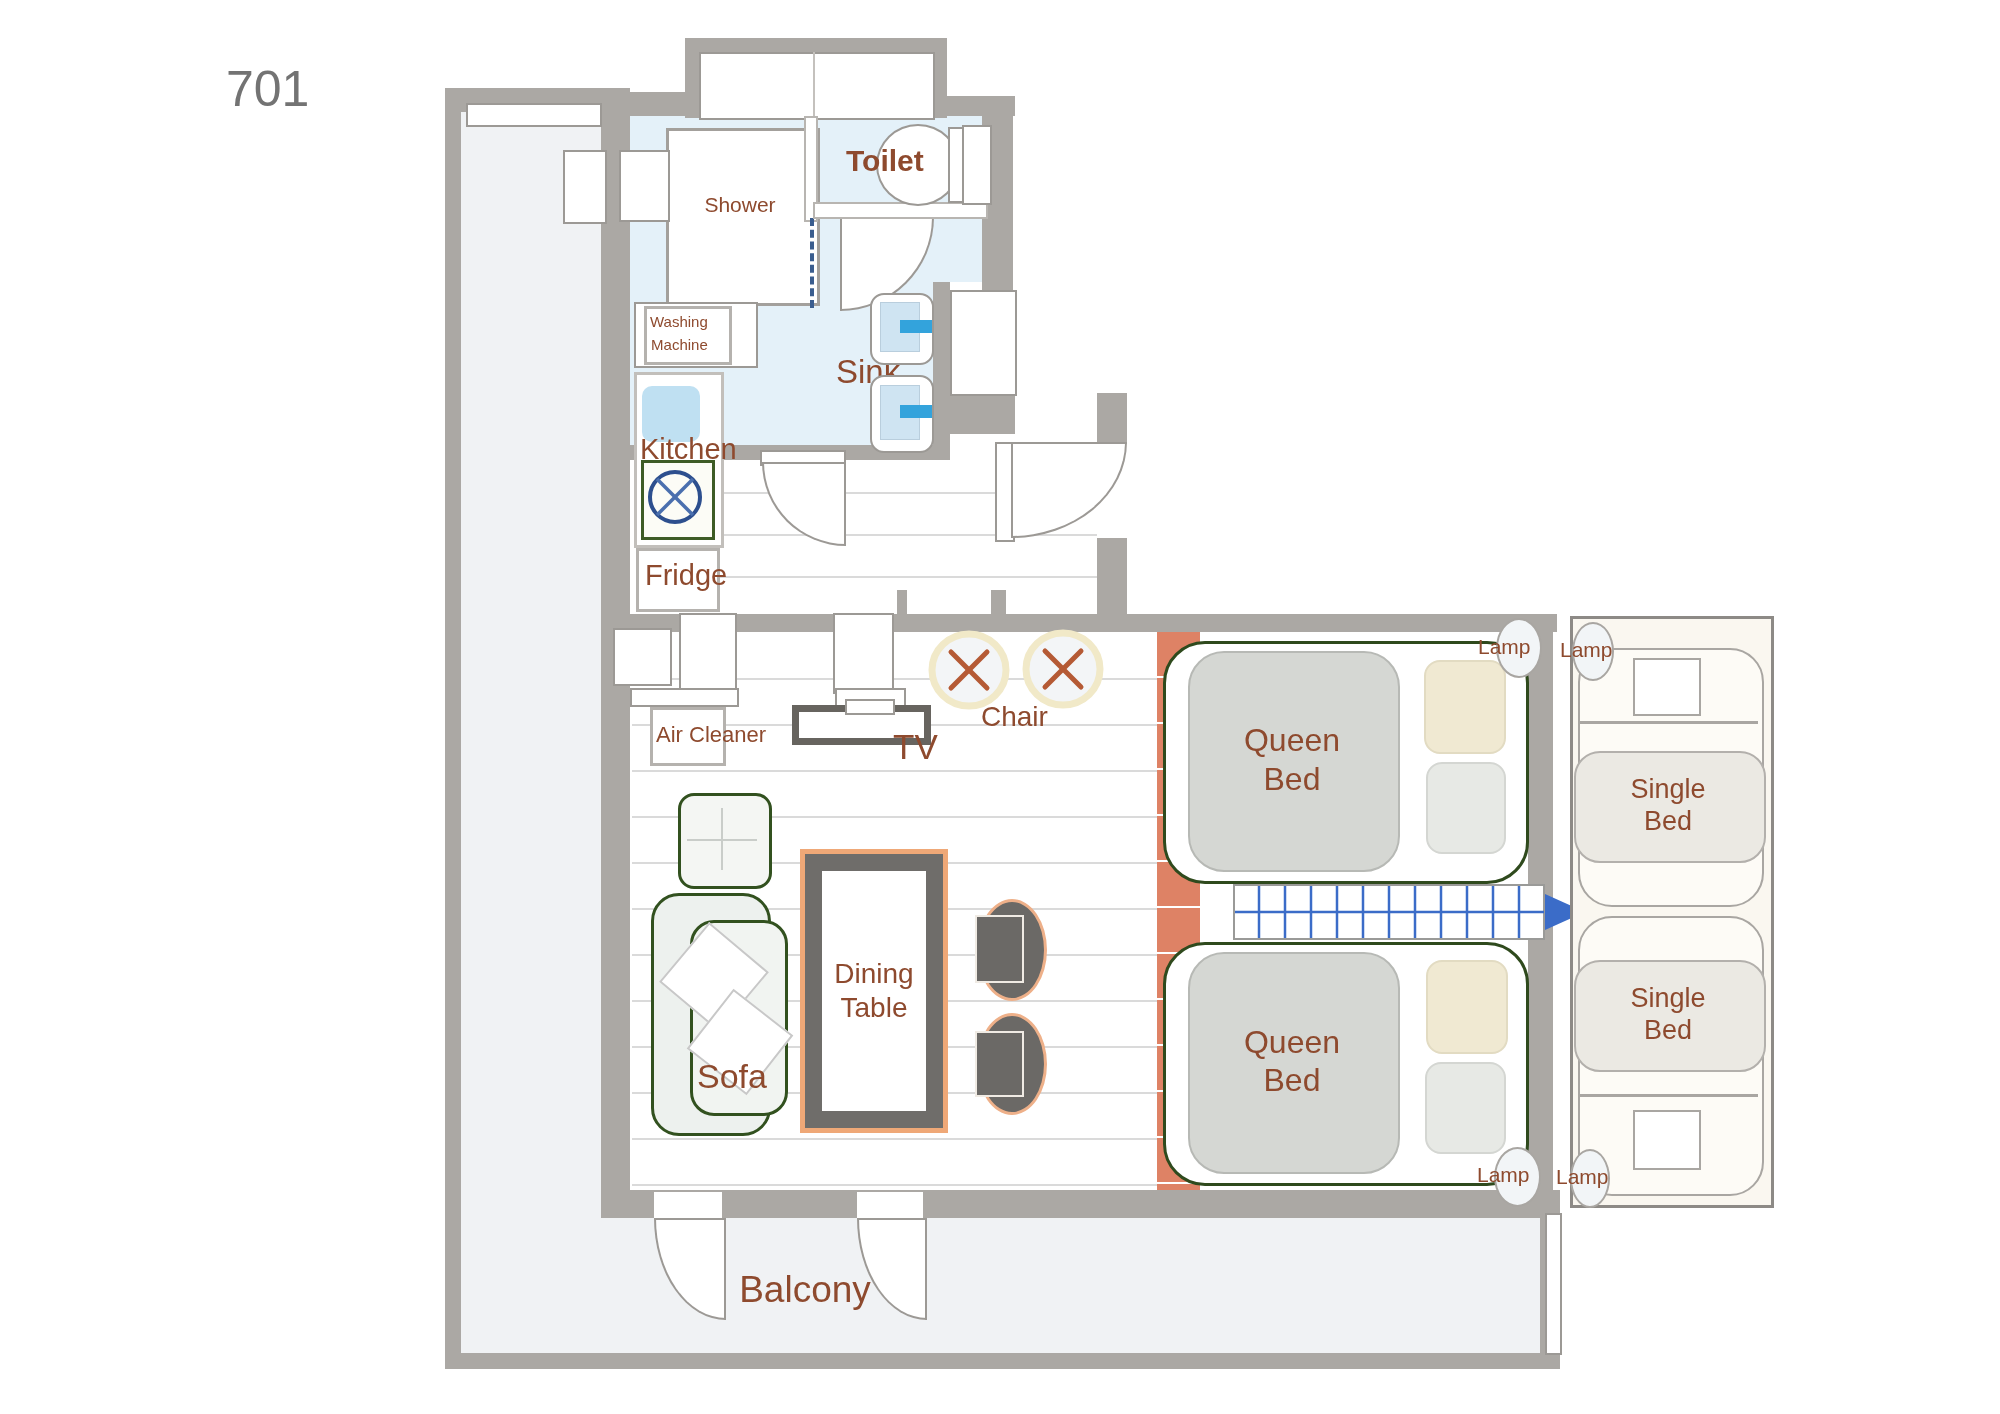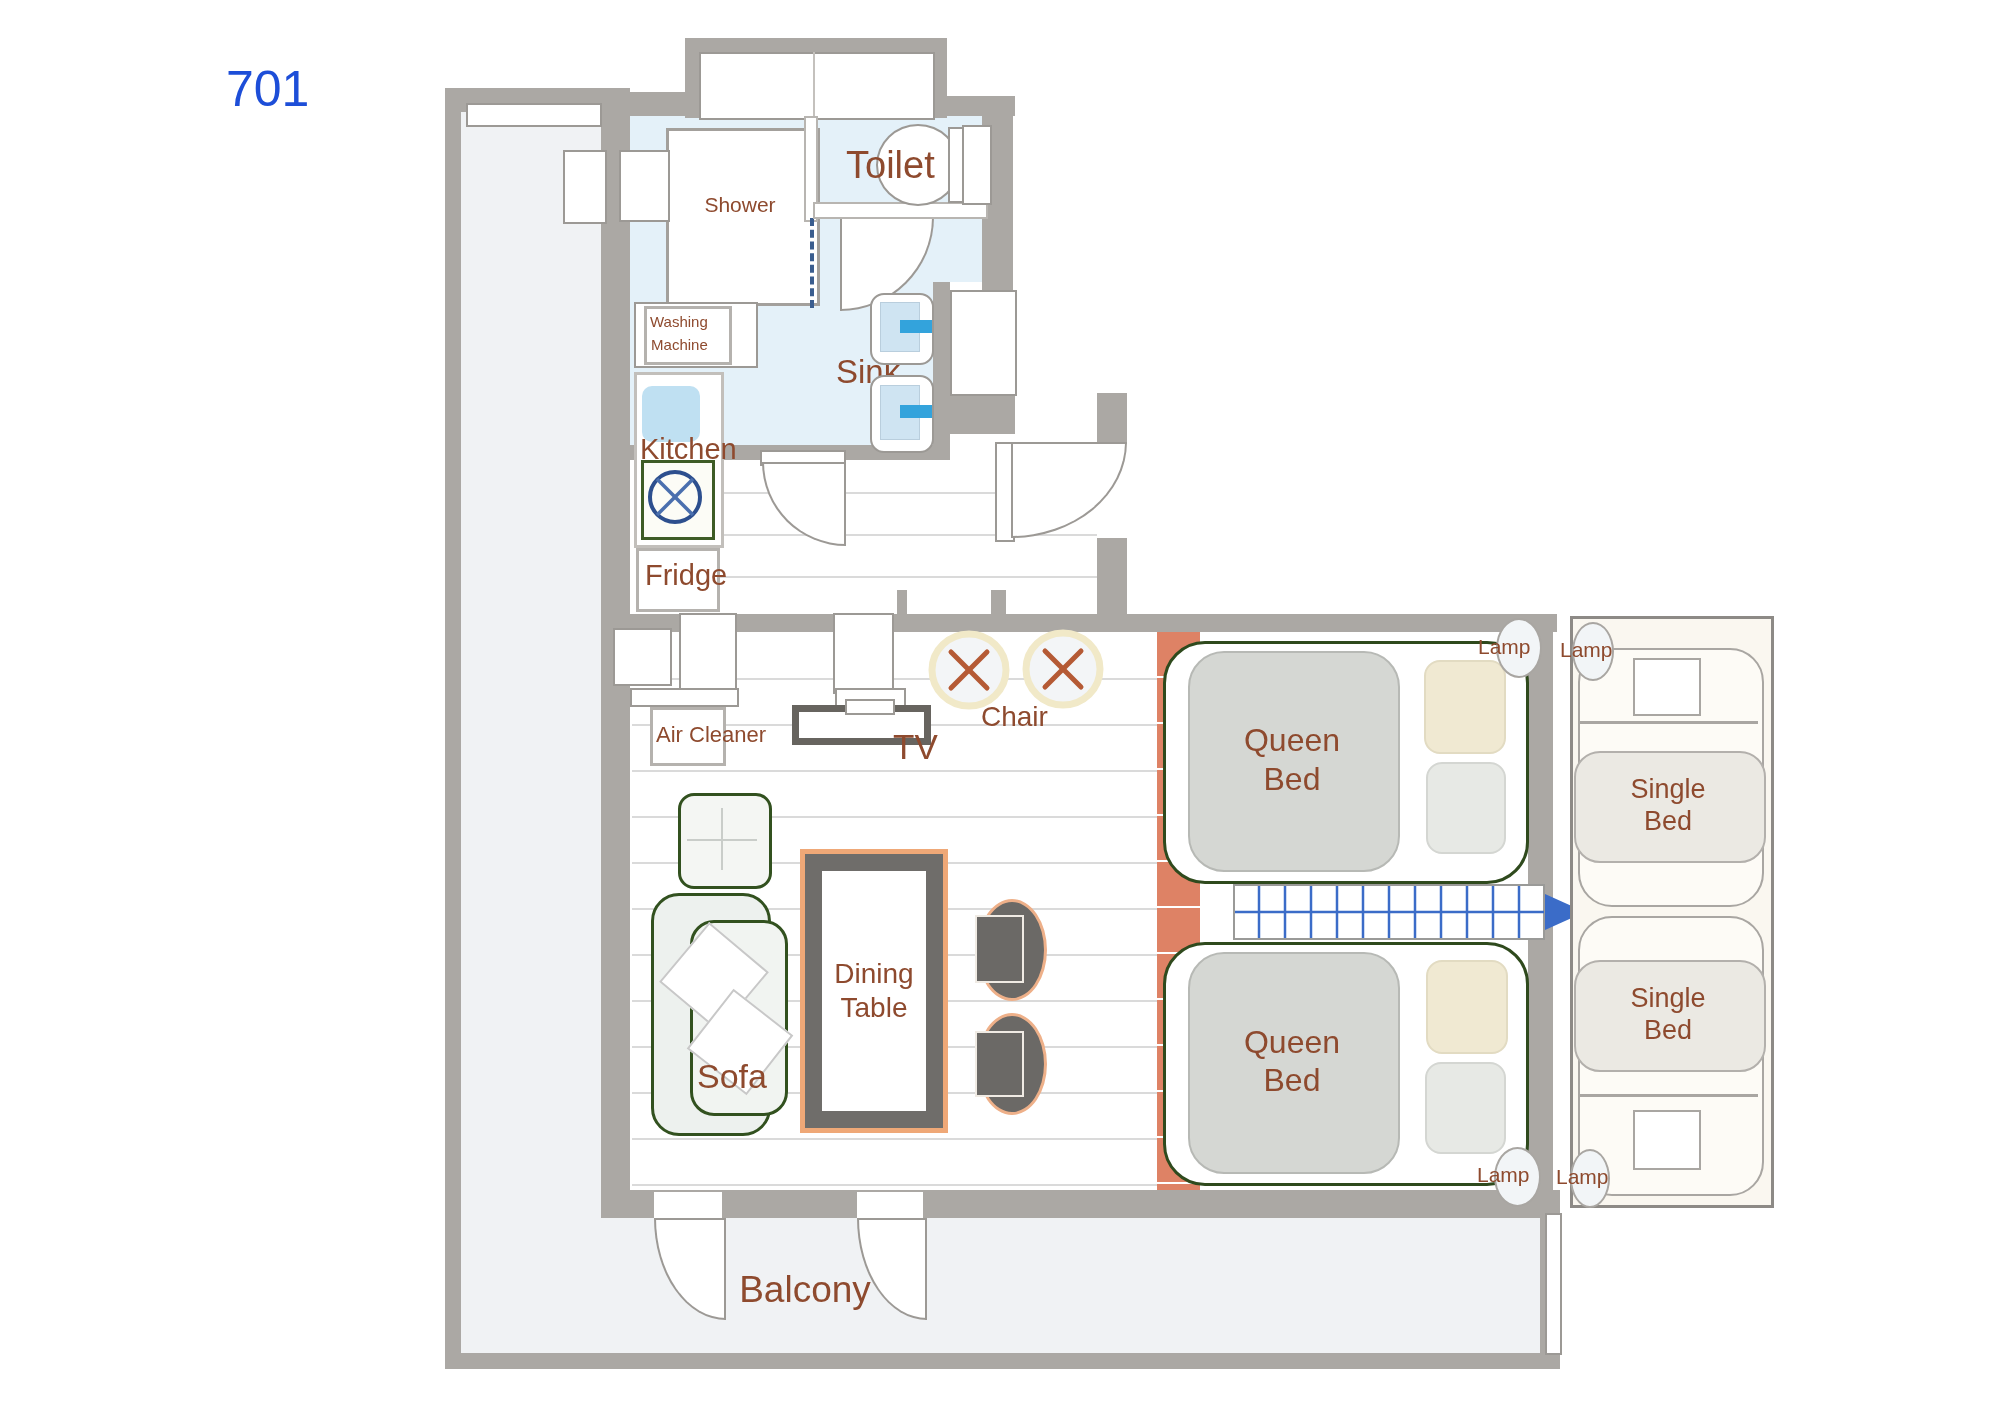--- a/index.html
+++ b/index.html
@@ -78,21 +78,21 @@
   <div class="lbl lbl-center" style="left:666px; top:185px; width:148px; height:40px; font-size:21px;">Shower</div>
 
   <div class="abs" style="left:804px; top:116px; width:10px; height:102px; background:#ffffff; border:2px solid #b8b5b1;"></div>
   <div class="dashed-door" style="left:810px; top:218px; height:90px;"></div>
   <div class="door door-br" style="left:840px; top:217px; width:90px; height:90px;"></div>
   <div class="abs" style="left:813px; top:202px; width:171px; height:13px; background:#ffffff; border:2px solid #b8b5b1;"></div>
 
   <div class="abs" style="left:876px; top:124px; width:80px; height:78px; background:#ffffff; border:2px solid #9c9995; border-radius:50%;"></div>
   <div class="box" style="left:948px; top:127px; width:14px; height:72px;"></div>
   <div class="box" style="left:962px; top:125px; width:26px; height:76px;"></div>
-  <div class="lbl" style="left:846px; top:143px; font-size:38px;">Toilet</div>
+  <div class="lbl" style="left:846px; top:143px; font-size:30px;font-weight:bold;">Toilet</div>
 
   <div class="lbl" style="left:836px; top:352px; font-size:33px;">Sink</div>
   <div class="abs" style="left:870px; top:293px; width:60px; height:68px; background:#ffffff; border:2px solid #9c9995; border-radius:14px;"></div>
   <div class="abs" style="left:880px; top:302px; width:38px; height:48px; background:#cfe4f2; border:1px solid #b9cedd;"></div>
   <div class="abs" style="left:900px; top:320px; width:32px; height:13px; background:#33a3dc;"></div>
   <div class="abs" style="left:870px; top:375px; width:60px; height:74px; background:#ffffff; border:2px solid #9c9995; border-radius:14px;"></div>
   <div class="abs" style="left:880px; top:385px; width:38px; height:53px; background:#cfe4f2; border:1px solid #b9cedd;"></div>
   <div class="abs" style="left:900px; top:405px; width:32px; height:13px; background:#33a3dc;"></div>
   <div class="box" style="left:950px; top:290px; width:63px; height:102px;"></div>
 
@@ -219,15 +219,15 @@
   <div class="lbl" style="left:1560px; top:637px; font-size:21px;">Lamp</div>
   <div class="lbl" style="left:1477px; top:1162px; font-size:21px;">Lamp</div>
   <div class="lbl" style="left:1556px; top:1164px; font-size:21px;">Lamp</div>
 
   <div class="abs" style="left:654px; top:1192px; width:68px; height:26px; background:#ffffff;"></div>
   <div class="abs" style="left:857px; top:1192px; width:66px; height:26px; background:#ffffff;"></div>
   <div class="door door-bl" style="left:654px; top:1218px; width:68px; height:98px;"></div>
   <div class="door door-bl" style="left:857px; top:1218px; width:66px; height:98px;"></div>
   <div class="lbl lbl-center" style="left:720px; top:1268px; width:170px; height:44px; font-size:37px;">Balcony</div>
 
-  <div class="abs" style="left:226px; top:60px; font-size:50px; color:#1d4ed8;">701</div>
+  <div class="abs" style="left:226px; top:60px; font-size:50px; color:#737373;">701</div>
 
 </div>
 
 </body></html>

